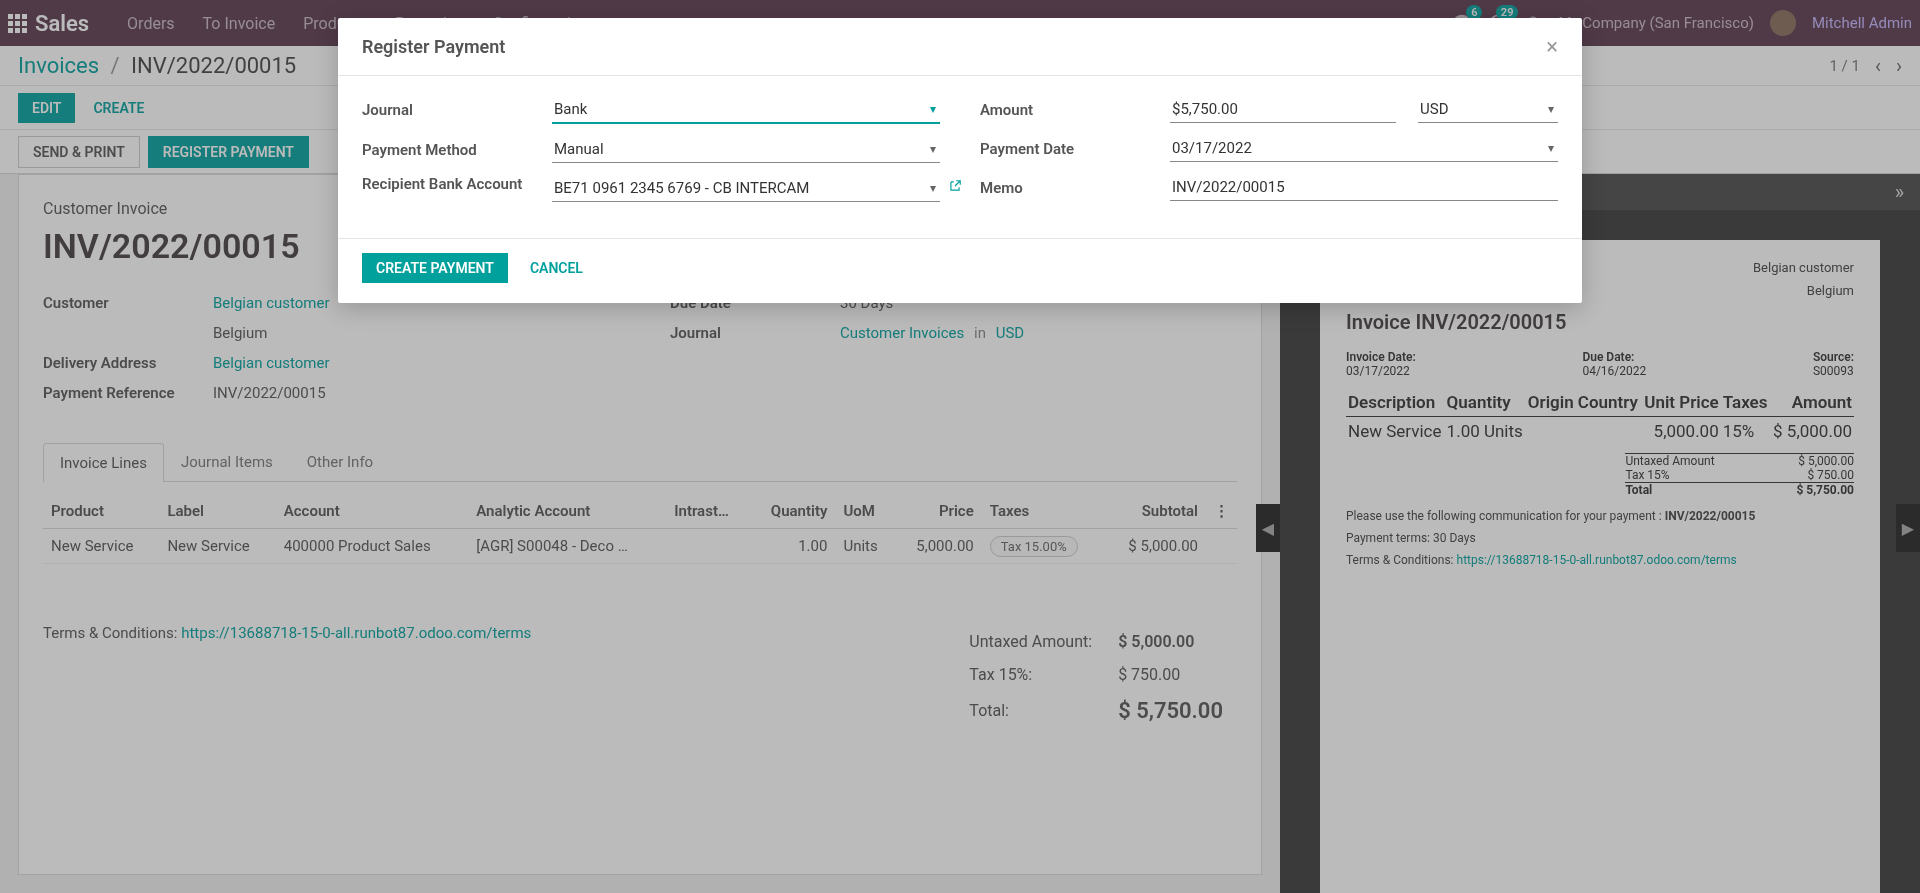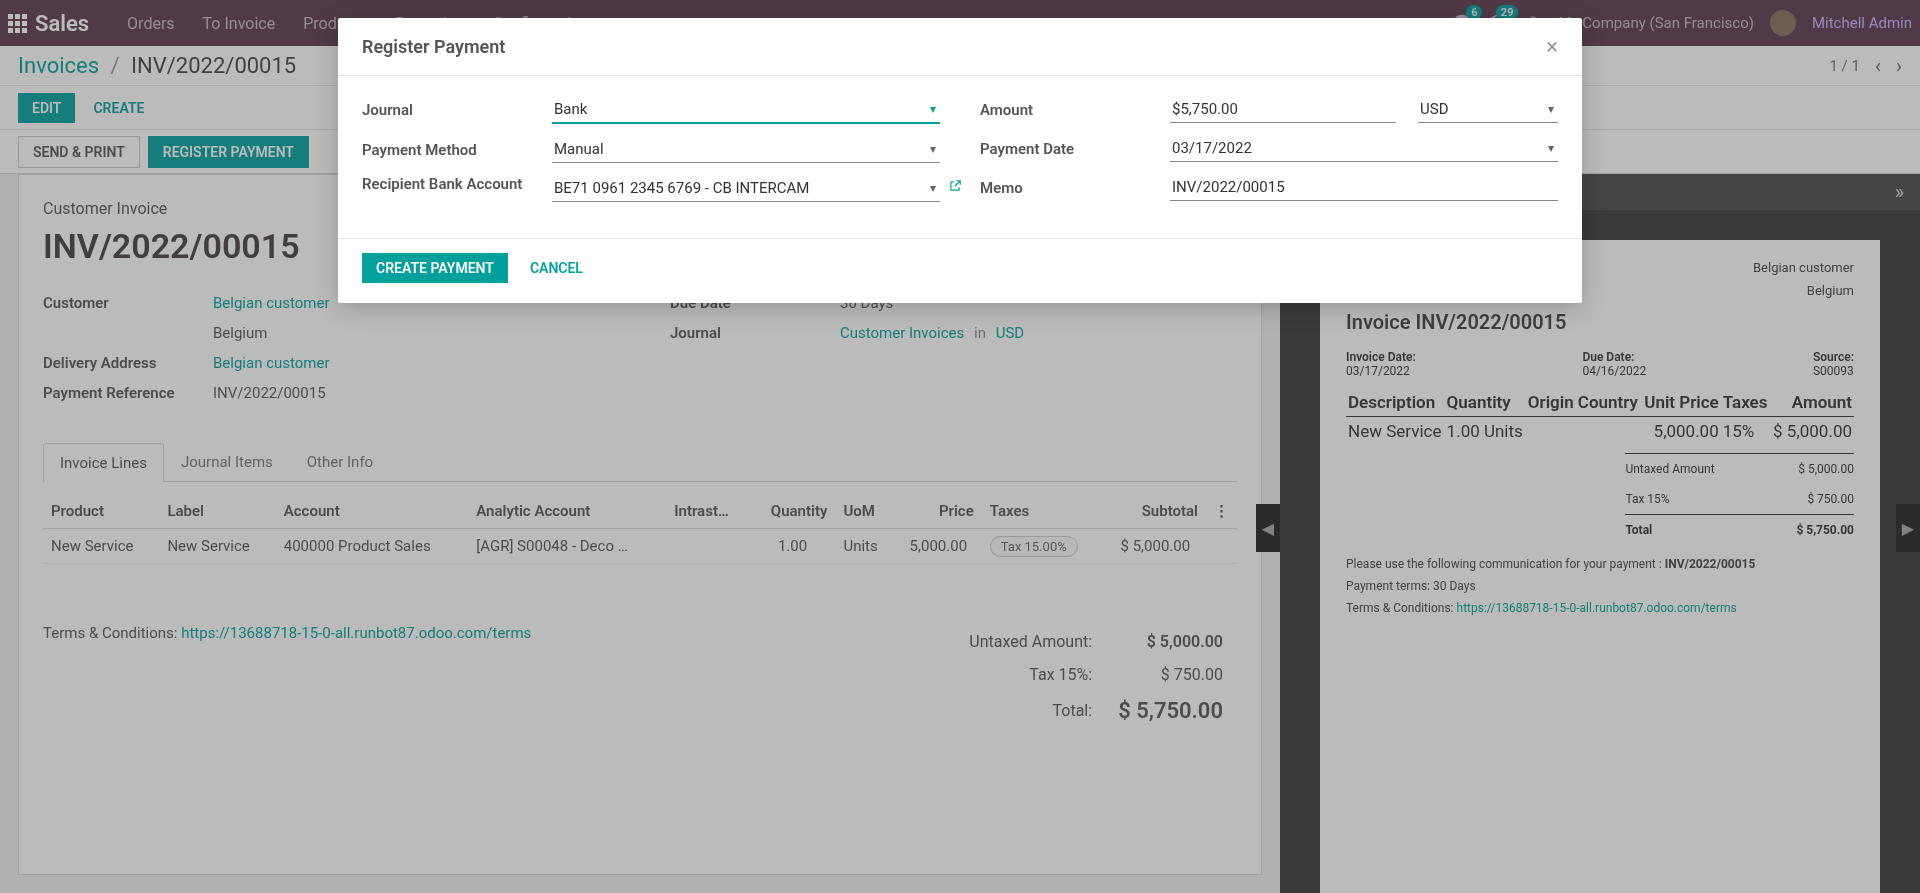--- a/index.html
+++ b/index.html
@@ -48,45 +48,45 @@
 .field-label{width:170px;color:#555;font-weight:600}
 .field-val{color:#555}
 .field-val a{color:#00a09d;text-decoration:none}
 .tabs{display:flex;border-bottom:1px solid #d9d9d9;margin-top:28px}
 .tab{padding:10px 16px;font-size:15px;color:#777;cursor:pointer;border:1px solid transparent;border-bottom:none}
 .tab.active{border-color:#d9d9d9;background:#fff;color:#555;border-radius:3px 3px 0 0;position:relative;top:1px}
 .table{width:100%;margin-top:12px;font-size:15px;border-collapse:collapse}
 .table th{text-align:left;font-weight:600;color:#555;padding:8px;border-bottom:1px solid #d9d9d9}
 .table th.num{text-align:right}
 .table td{padding:8px;color:#555;border-bottom:1px solid #eee;vertical-align:top}
-.table td.num{text-align:center}
+.table td.num{text-align:right}
 .tax-pill{border:1px solid #ccc;border-radius:12px;padding:2px 10px;font-size:13px;color:#666;background:#fafafa}
 .totals{margin-top:60px;display:flex}
 .terms{flex:1;font-size:15px;color:#555}
 .terms a{color:#00a09d;text-decoration:none}
 .sum-table{font-size:16px;color:#555}
 .sum-table td{padding:6px 12px}
-.sum-table .r{text-align:right}
+.sum-table .r{}
 .sum-table .big{font-size:22px;font-weight:600}
 
 
 .preview{width:640px;background:#3a3a3a;position:relative}
 .pv-toolbar{height:36px;background:#4a4a4a;display:flex;align-items:center;justify-content:flex-end;padding:0 10px;gap:10px;color:#ddd}
 .pv-tool{font-size:20px;cursor:pointer;padding:0 6px}
 .pv-page{background:#fff;margin:30px 40px;padding:20px 26px;font-size:12px;color:#333;height:calc(100% - 60px)}
 .pv-cust{text-align:right;margin-bottom:12px;font-size:13px;color:#444}
 .pv-h{font-size:20px;font-weight:600;color:#463e41;margin-bottom:16px}
 .pv-meta{display:flex;justify-content:space-between;font-size:12px;margin-bottom:10px}
 .pv-meta b{display:block;font-weight:600}
 .pv-table{width:100%;border-collapse:collapse;font-size:17px}
 .pv-table th,.pv-table td{padding:4px 2px;text-align:left}
 .pv-table th{border-bottom:1px solid #333;font-weight:600}
 .pv-table .r{text-align:right}
 .pv-totals{margin-top:8px;font-size:12px}
-.pv-totals .row{display:flex;justify-content:space-between;padding:8px 0}
+.pv-totals .row{display:flex;justify-content:space-between;padding:0 0}
 .pv-totals .row.bt{border-top:1px solid #333}
 .pv-foot{margin-top:12px;font-size:12px;color:#444}
 .pv-foot a{color:#00a09d;text-decoration:none}
 .chatter-tab{position:absolute;left:-24px;top:330px;width:24px;height:48px;background:#222;display:flex;align-items:center;justify-content:center;color:#aaa;cursor:pointer}
 .chatter-tab2{position:absolute;right:0;top:330px;width:24px;height:48px;background:#222;display:flex;align-items:center;justify-content:center;color:#aaa;cursor:pointer}
 
 
 .overlay{position:absolute;inset:0;background:rgba(60,60,60,0.35);z-index:10}
 .modal{position:absolute;top:18px;left:50%;transform:translateX(-50%);width:1244px;background:#fff;z-index:20;border-radius:2px;box-shadow:0 5px 25px rgba(0,0,0,0.2)}
 .modal-head{padding:16px 24px;border-bottom:1px solid #e5e5e5;display:flex;align-items:center}

